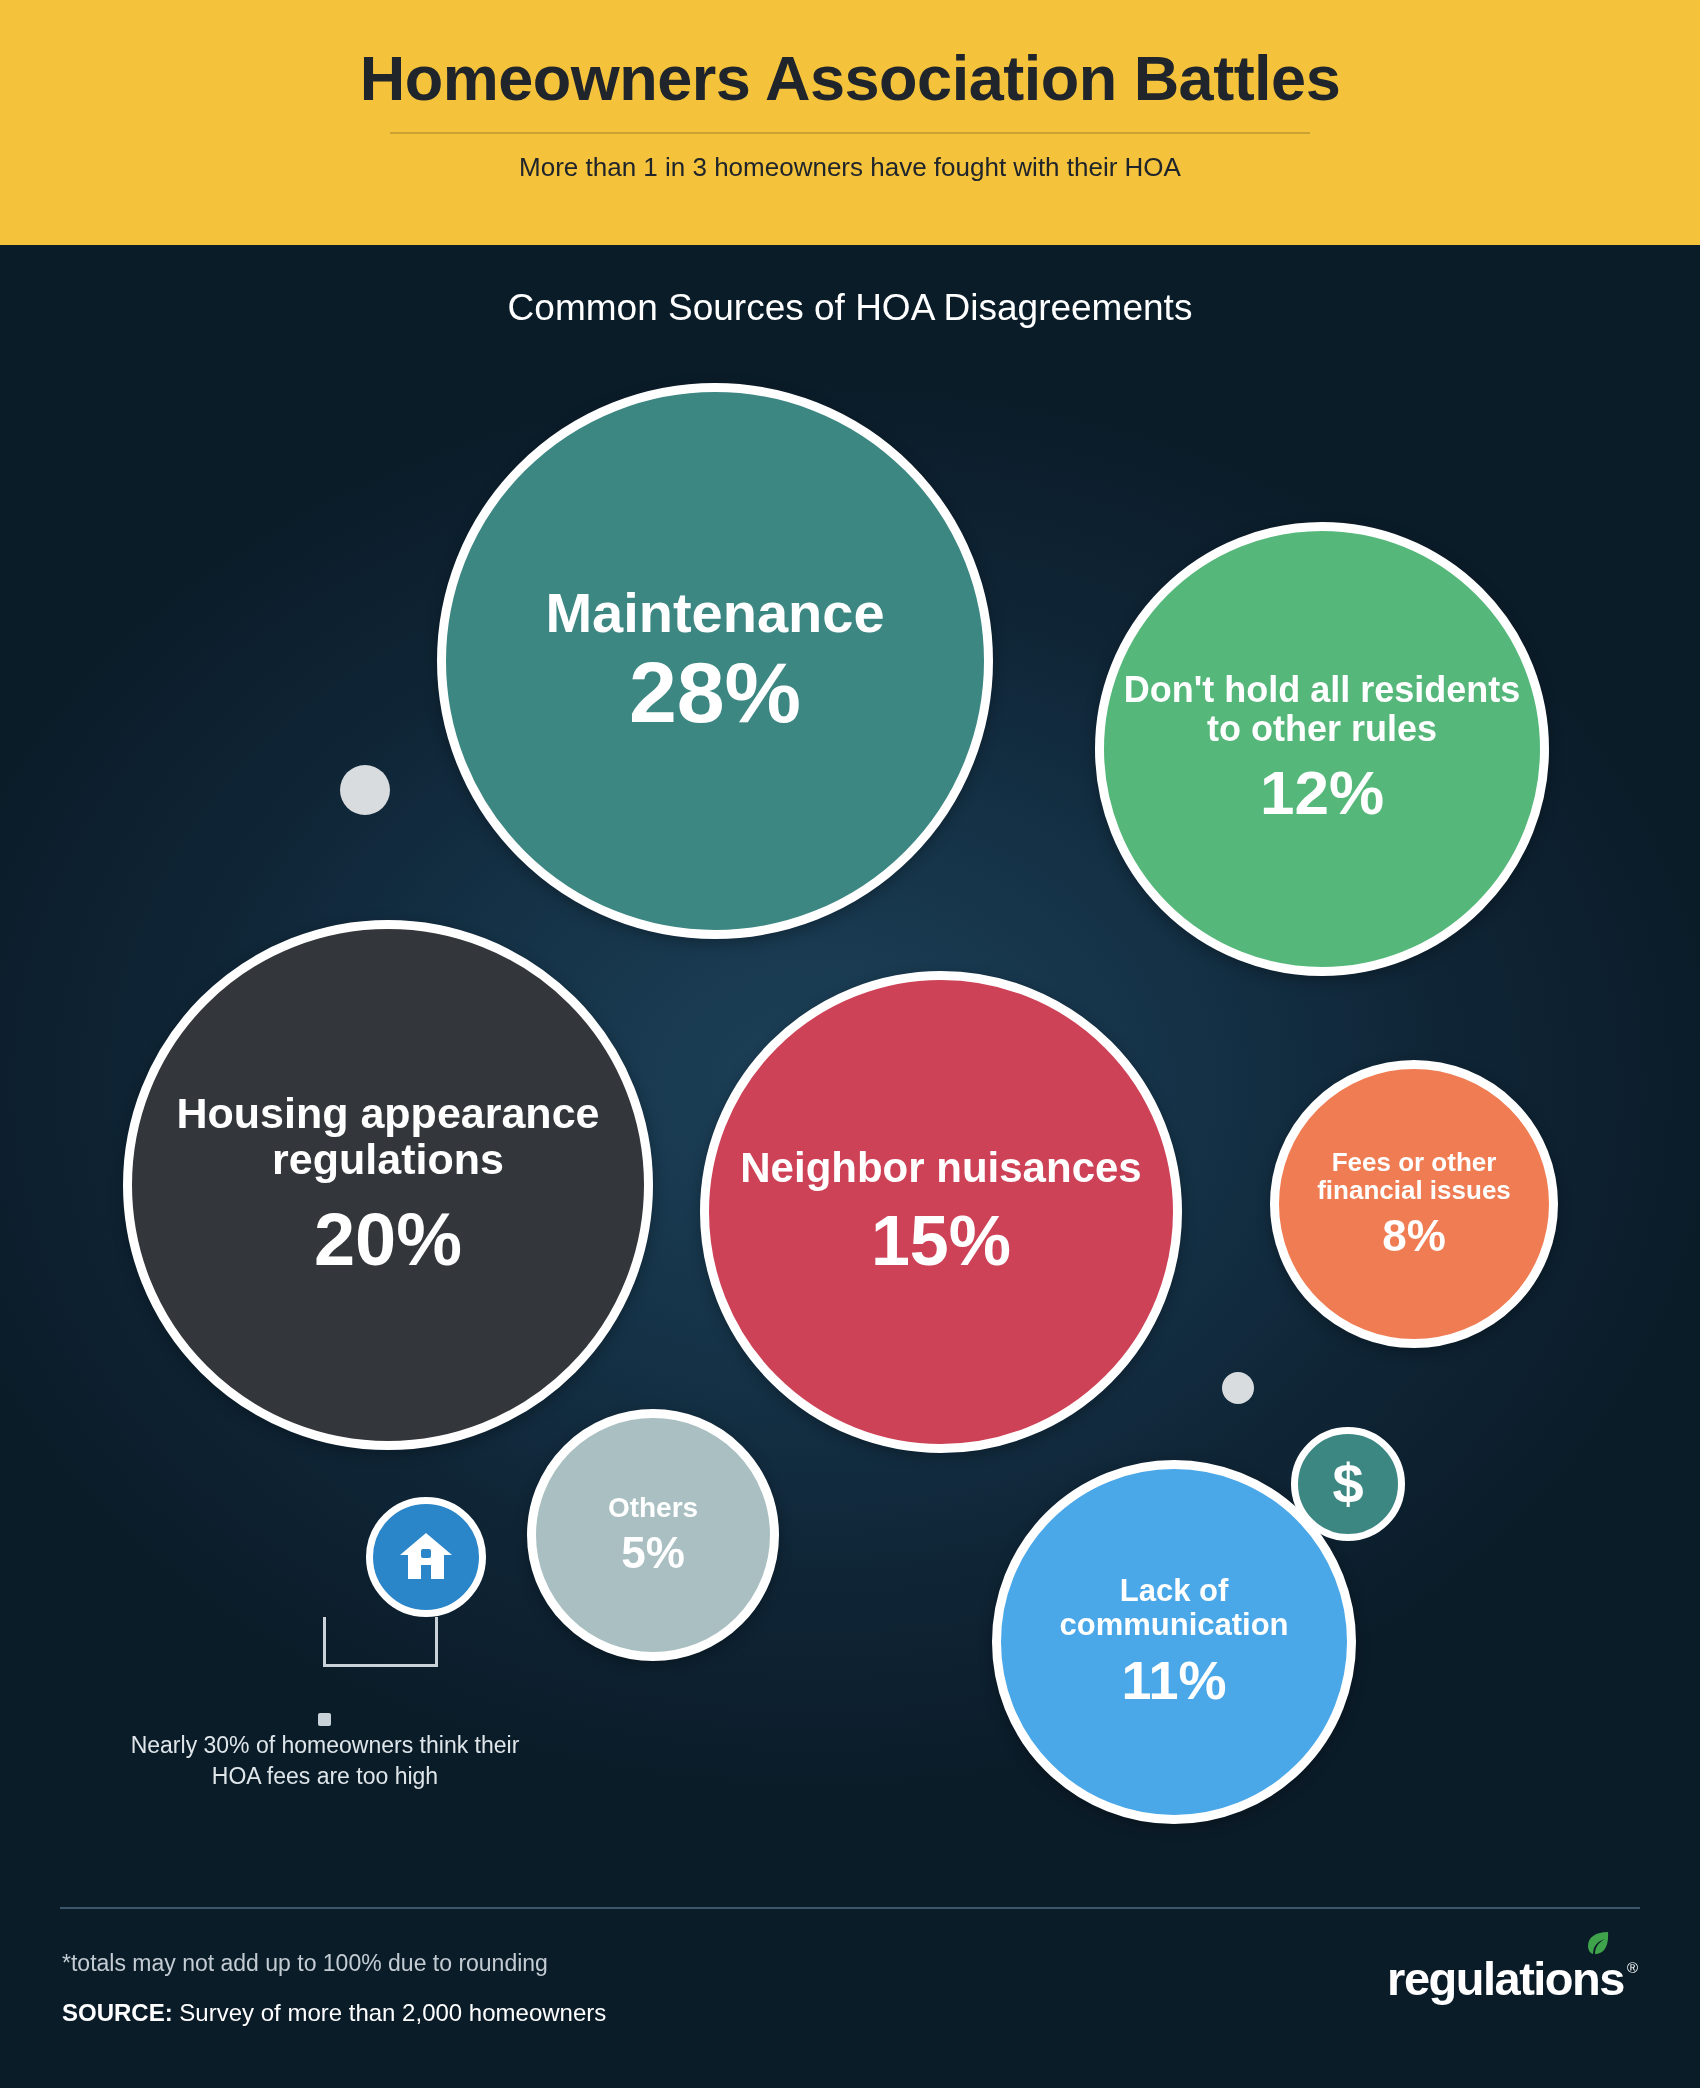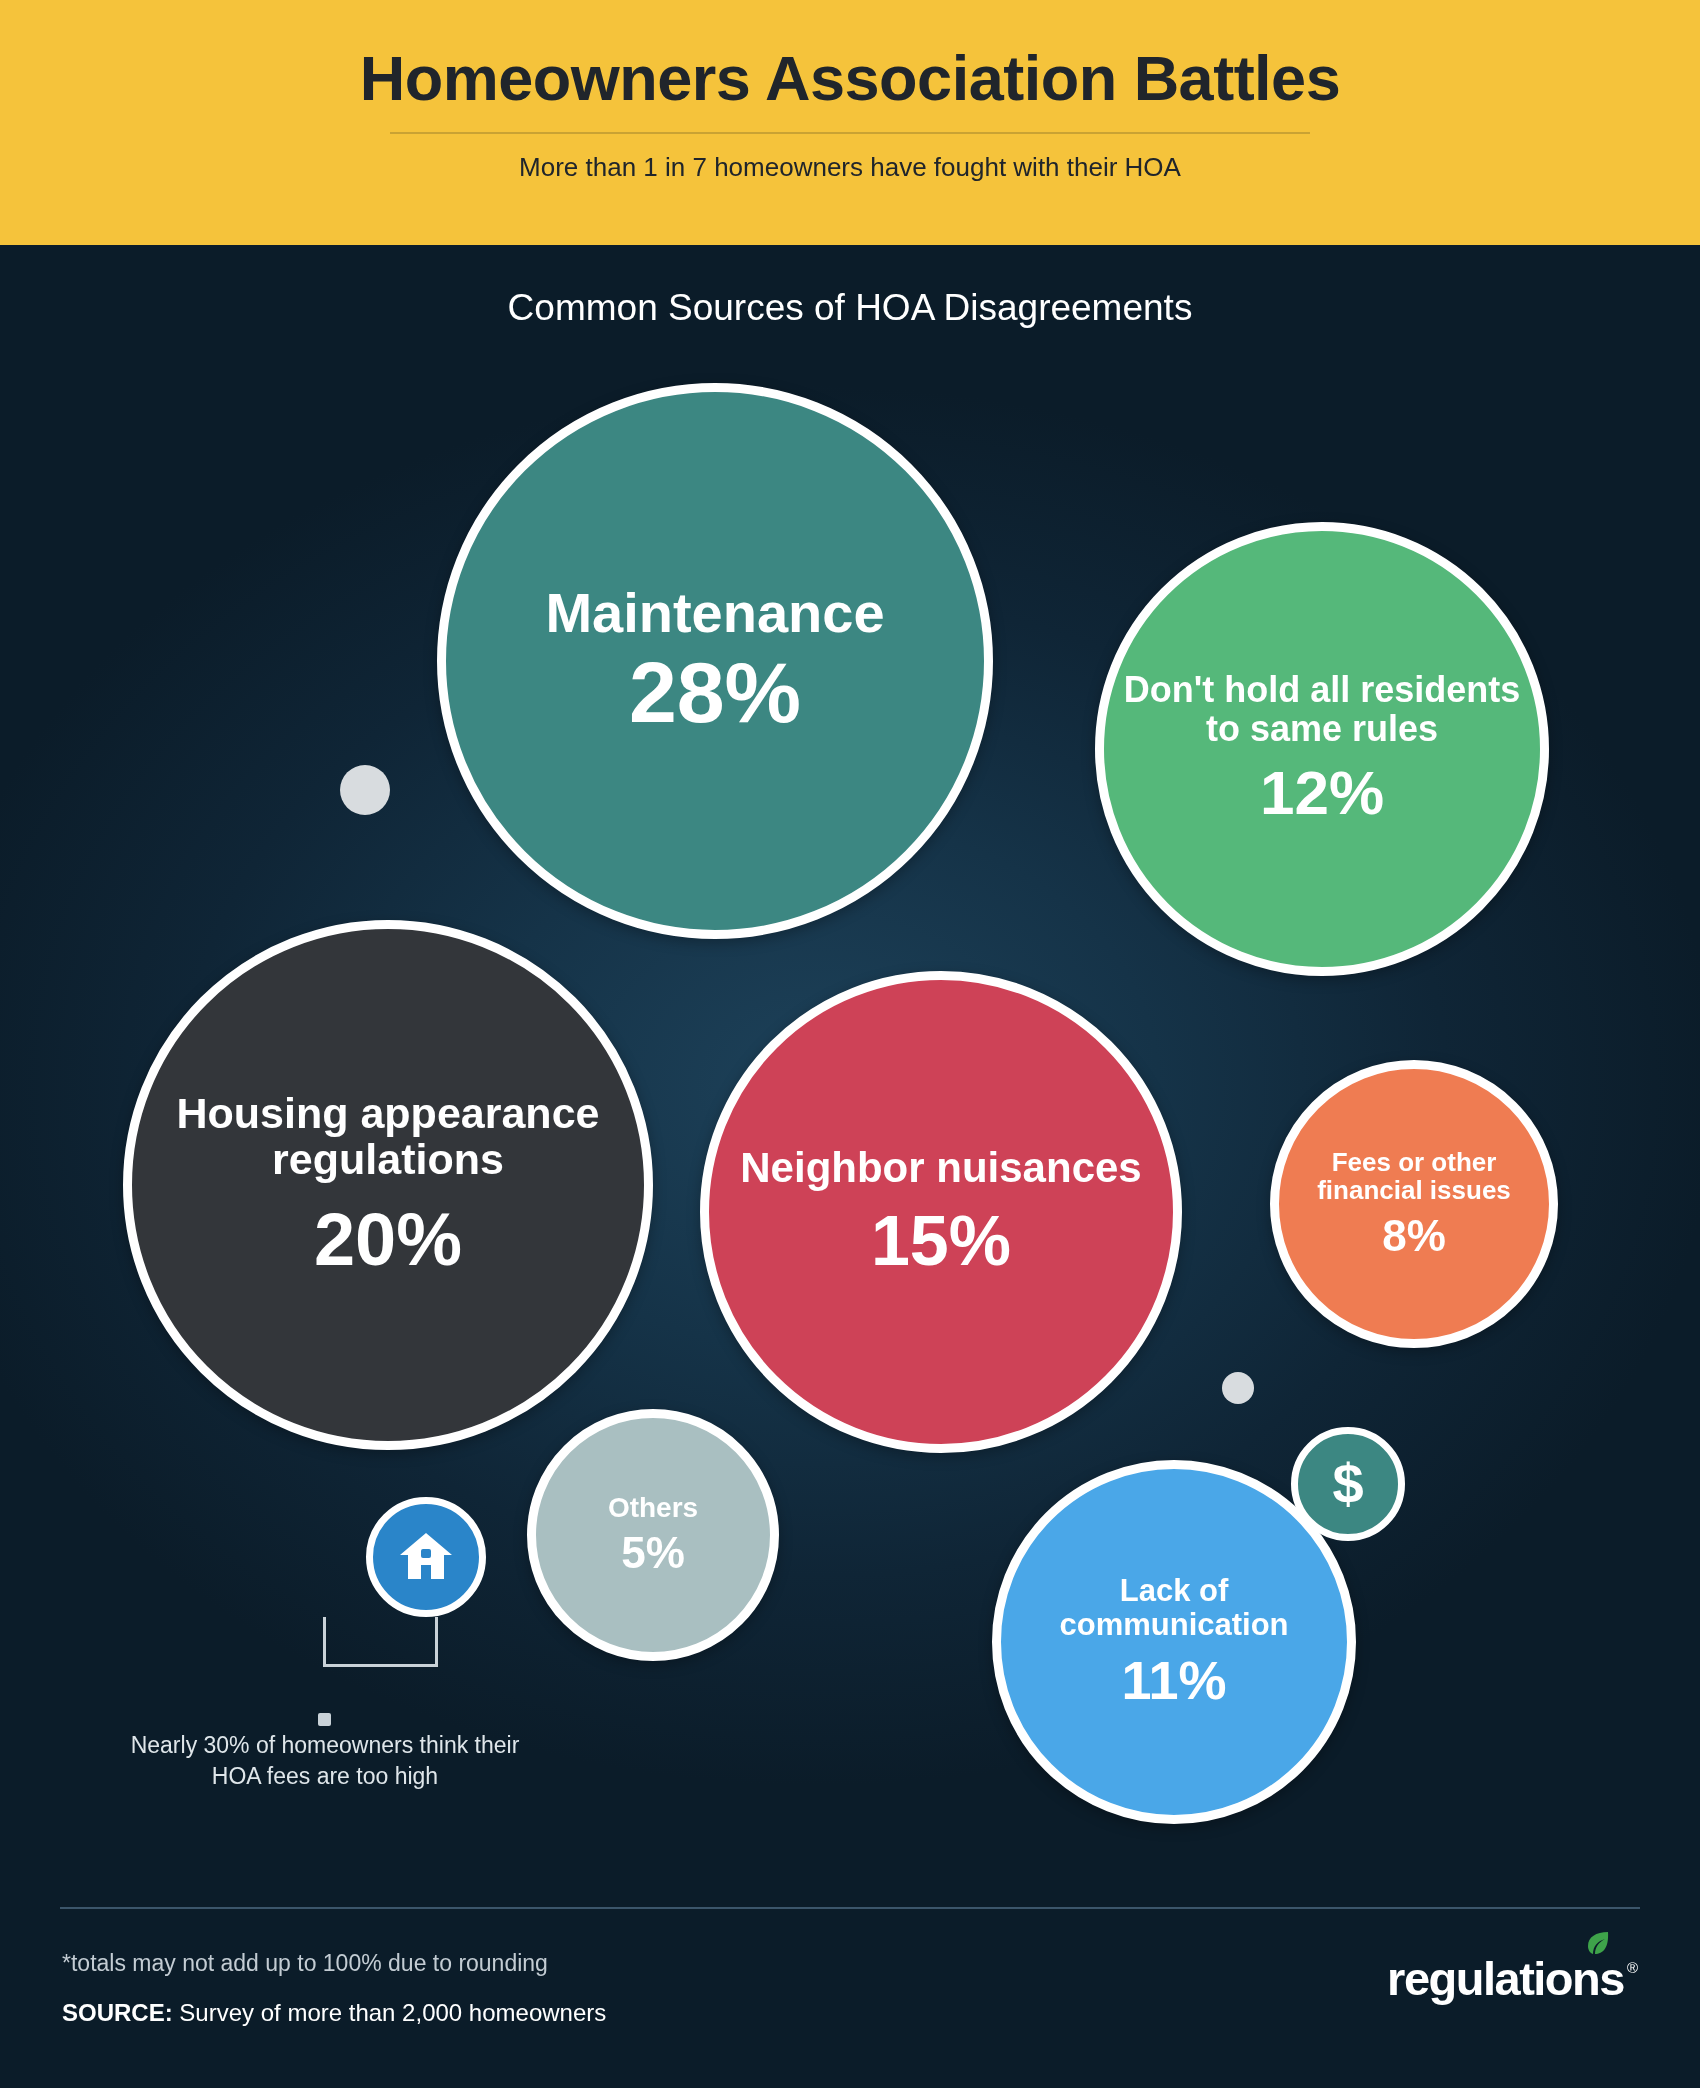--- a/index.html
+++ b/index.html
@@ -255,37 +255,37 @@
   }
 </style>
 </head>
 <body>
 
 <div class="page">
 
   <div class="header">
     <h1 class="header-title">Homeowners Association Battles</h1>
     <div class="header-rule"></div>
-    <p class="header-sub">More than 1 in 7 homeowners have fought with their HOA</p>
+    <p class="header-sub">More than 1 in 3 homeowners have fought with their HOA</p>
   </div>
 
   <div class="section-title">Common Sources of HOA Disagreements</div>
 
   <div class="bubble-area">
 
     <div class="dot" style="left:340px; top:765px; width:50px; height:50px;"></div>
     <div class="dot" style="left:1222px; top:1372px; width:32px; height:32px;"></div>
 
     <div class="bubble" id="b-maintenance">
       <div class="b-label">Maintenance</div>
       <div class="b-value">28%</div>
     </div>
 
     <div class="bubble" id="b-rules">
-      <div class="b-label">Don't hold all residents to same rules</div>
+      <div class="b-label">Don't hold all residents to other rules</div>
       <div class="b-value">12%</div>
     </div>
 
     <div class="bubble" id="b-housing">
       <div class="b-label">Housing appearance regulations</div>
       <div class="b-value">20%</div>
     </div>
 
     <div class="bubble" id="b-neighbor">
       <div class="b-label">Neighbor nuisances</div>

